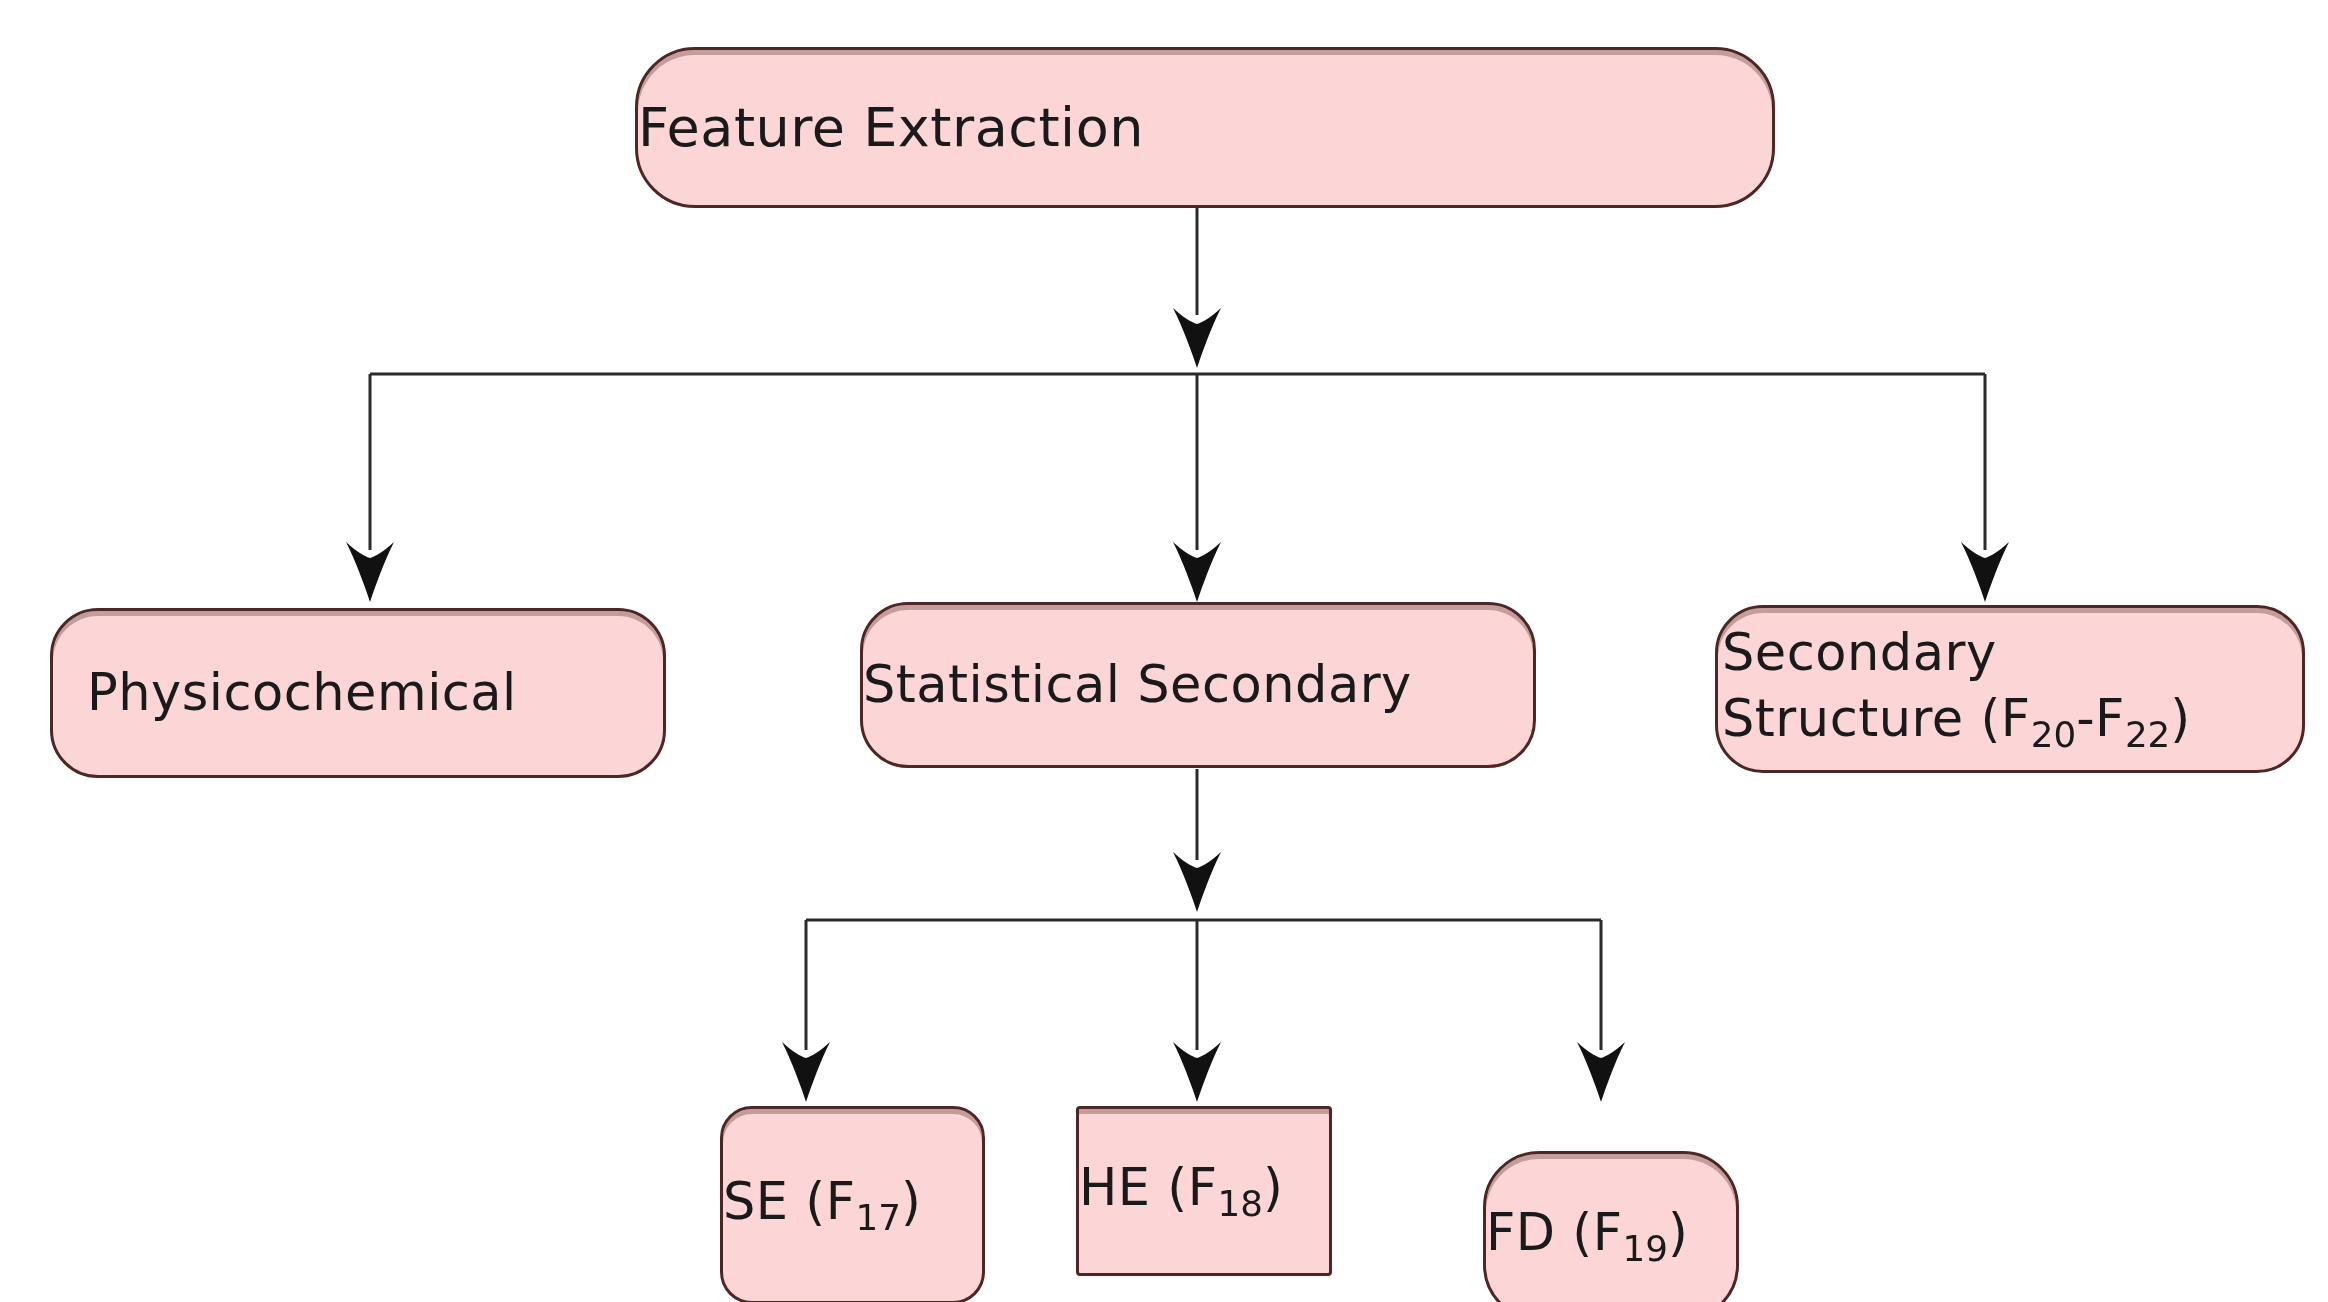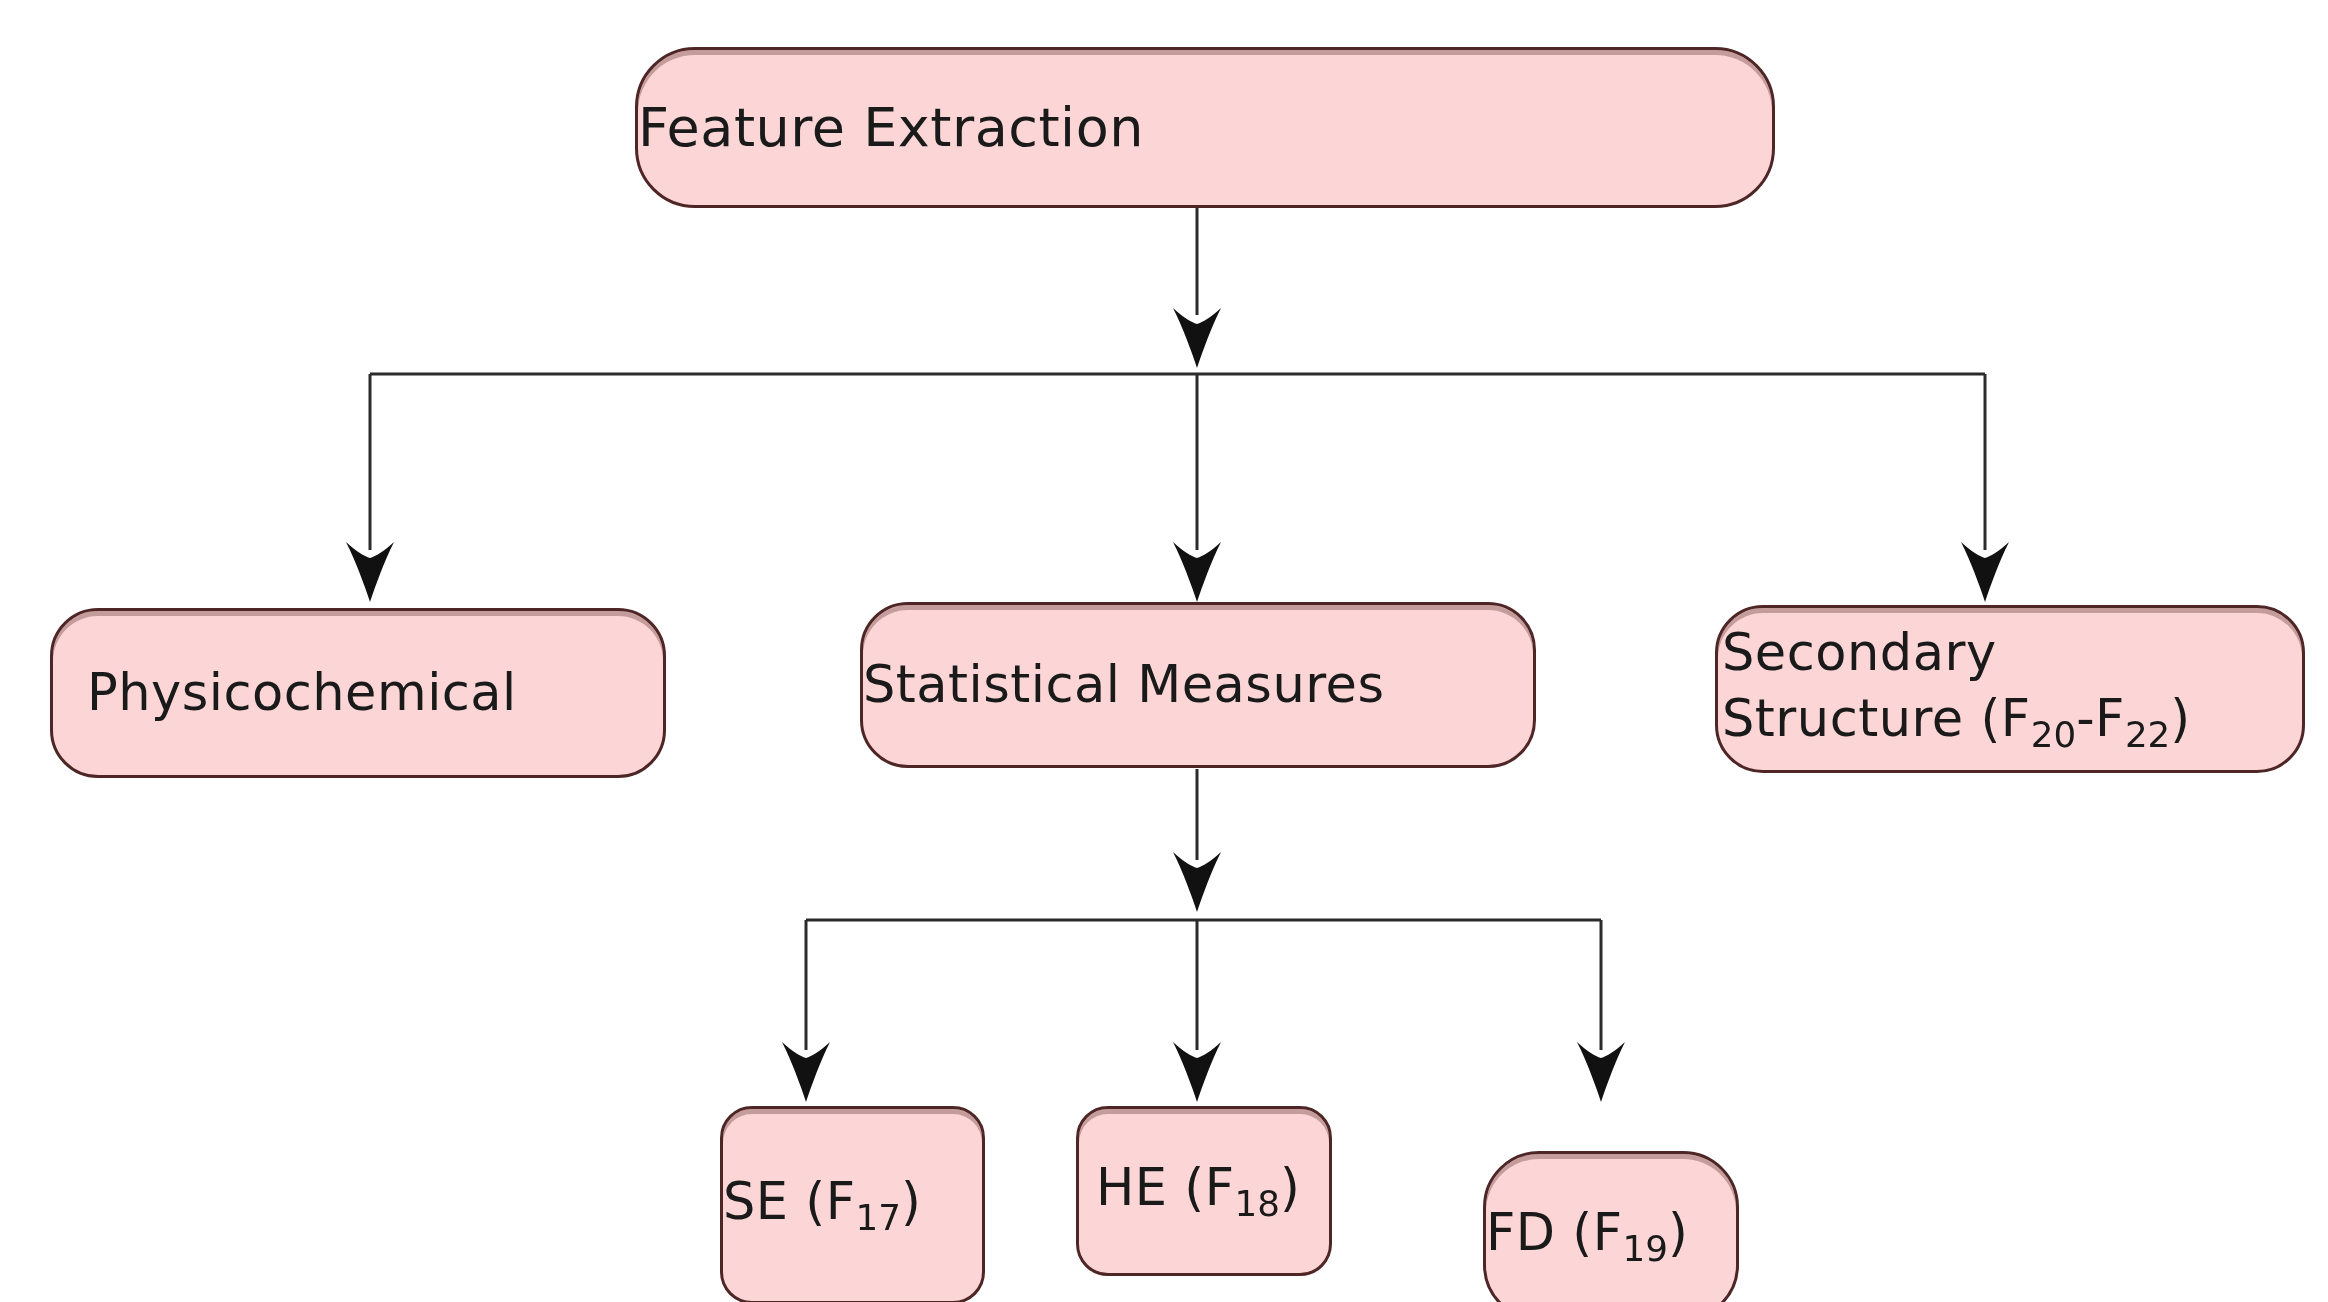--- a/index.html
+++ b/index.html
@@ -63,33 +63,33 @@
 
   <div class="node" style="left:635px;top:47px;width:1140px;height:161px;border-radius:60px;font-size:54px;">
     <span class="lbl">Feature Extraction</span>
   </div>
 
   <div class="node align-left" style="left:50px;top:608px;width:616px;height:170px;border-radius:48px;padding-left:34px;">
     <span class="lbl">Physicochemical</span>
   </div>
 
   <div class="node" style="left:860px;top:602px;width:676px;height:166px;border-radius:48px;">
-    <span class="lbl">Statistical Measures</span>
+    <span class="lbl">Statistical Secondary</span>
   </div>
 
   <div class="node align-left" style="left:1715px;top:605px;width:590px;height:168px;border-radius:48px;padding-left:4px;">
     <span class="lbl">Secondary</span>
     <span class="lbl">Structure (F<sub>20</sub>-F<sub>22</sub>)</span>
   </div>
 
   <div class="node" style="left:720px;top:1106px;width:265px;height:198px;border-radius:32px;">
     <span class="lbl">SE (F<sub>17</sub>)</span>
   </div>
 
-  <div class="node" style="left:1076px;top:1106px;width:256px;height:170px;border-radius:32px;padding-left:17px;">
+  <div class="node" style="left:1076px;top:1106px;width:256px;height:170px;border-radius:4px;">
     <span class="lbl">HE (F<sub>18</sub>)</span>
   </div>
 
   <div class="node" style="left:1483px;top:1106px;width:256px;height:170px;border-radius:56px;margin-top:45px;">
     <span class="lbl">FD (F<sub>19</sub>)</span>
   </div>
 
 </div>
 
 </body></html>

